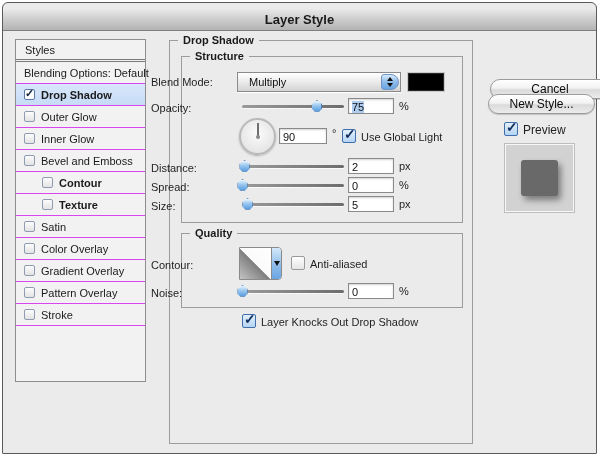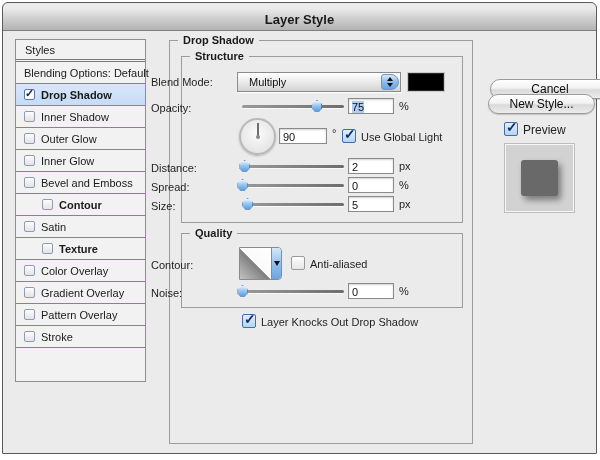--- a/index.html
+++ b/index.html
@@ -182,45 +182,41 @@
 
     <div class="sb-item">
       <span>Blending Options: Default</span>
     </div>
     <div class="sb-item selected">
       <span class="sb-check on"></span>
       <span>Drop Shadow</span>
     </div>
     <div class="sb-item">
       <span class="sb-check"></span>
-      <span>Inner Shadow</span>
-    </div>
-    <div class="sb-item">
-      <span class="sb-check"></span>
       <span>Outer Glow</span>
     </div>
     <div class="sb-item">
       <span class="sb-check"></span>
       <span>Inner Glow</span>
     </div>
     <div class="sb-item">
       <span class="sb-check"></span>
       <span>Bevel and Emboss</span>
     </div>
     <div class="sb-item indent">
       <span class="sb-check"></span>
       <span>Contour</span>
     </div>
+    <div class="sb-item indent">
+      <span class="sb-check"></span>
+      <span>Texture</span>
+    </div>
     <div class="sb-item">
       <span class="sb-check"></span>
       <span>Satin</span>
-    </div>
-    <div class="sb-item indent">
-      <span class="sb-check"></span>
-      <span>Texture</span>
     </div>
     <div class="sb-item">
       <span class="sb-check"></span>
       <span>Color Overlay</span>
     </div>
     <div class="sb-item">
       <span class="sb-check"></span>
       <span>Gradient Overlay</span>
     </div>
     <div class="sb-item">

